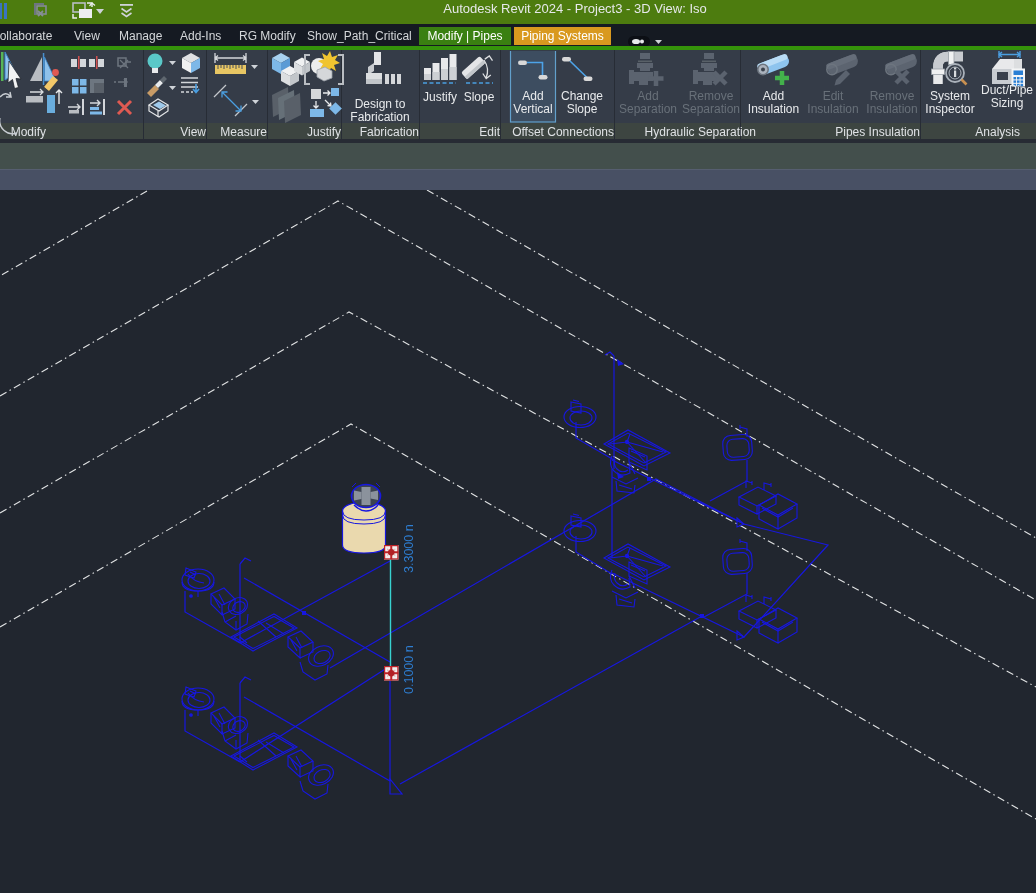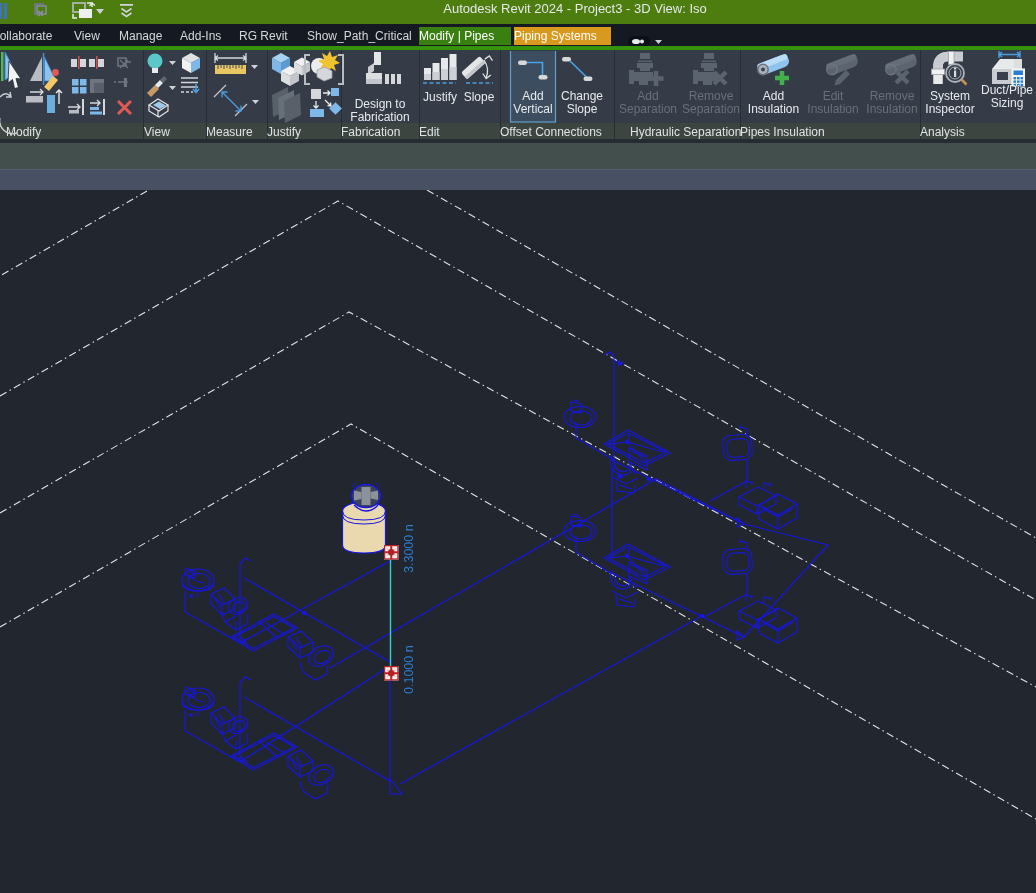--- a/index.html
+++ b/index.html
@@ -5,29 +5,29 @@
   html,body{margin:0;padding:0;width:1036px;height:893px;overflow:hidden;background:#21262f;
     font-family:"Liberation Sans", sans-serif;}
   .abs{position:absolute;}
   #titlebar{position:absolute;left:0;top:0;width:1036px;height:24px;background:#4d7c0f;}
   #title{position:absolute;left:0;top:1px;width:1150px;text-align:center;color:#e6e8ea;font-size:13px;}
   #menurow{position:absolute;left:0;top:24px;width:1036px;height:26px;background:#151a22;}
   .menu{position:absolute;top:5px;color:#d4d7da;font-size:12px;}
   #greenline{position:absolute;left:0;top:46px;width:1036px;height:4px;background:#35930b;}
   #ribbon{position:absolute;left:0;top:50px;width:1036px;height:89px;background:#353c48;}
   #labelstrip{position:absolute;left:0;top:123px;width:1036px;height:16px;background:#3d4541;}
-  .plabel{position:absolute;top:125px;color:#dfe2e5;font-size:12px;text-align:left;}
+  .plabel{position:absolute;top:125px;color:#dfe2e5;font-size:12px;text-align:right;}
   .psep{position:absolute;top:50px;width:1px;height:89px;background:#272c35;}
   .btnlabel{position:absolute;color:#e8eaec;font-size:12px;text-align:center;line-height:12.5px;}
   .btnlabel.dim{color:#687079;}
   #ribbonborder{position:absolute;left:0;top:139px;width:1036px;height:4px;background:#272b34;}
   #optionsbar{position:absolute;left:0;top:143px;width:1036px;height:26px;background:#434f4c;}
   #viewbar{position:absolute;left:0;top:169px;width:1036px;height:21px;background:#485064;border-top:1px solid #565e70;}
   #canvas{position:absolute;left:0;top:190px;width:1036px;height:703px;}
-  .tab{position:absolute;top:3px;height:18px;color:#fff;font-size:12px;line-height:18px;}
+  .tab{position:absolute;top:3px;height:18px;color:#fff;font-size:12px;text-align:center;line-height:18px;}
 </style>
 </head>
 <body>
 <div id="titlebar">
 
   <div class="abs" style="left:0;top:3px;width:2px;height:16px;background:#3a74c0"></div>
   <div class="abs" style="left:4px;top:3px;width:3px;height:16px;background:#3a74c0"></div>
 
   <svg class="abs" style="left:32px;top:2px" width="18" height="18" viewBox="0 0 18 18">
     <rect x="2" y="1" width="10" height="2" fill="#6d757f"></rect>
@@ -49,21 +49,21 @@
     <rect x="1" y="0" width="13" height="1.8" fill="#cfd3d8"></rect>
     <path d="M2.5 4.5 l5 3.5 5-3.5 M2.5 9 l5 3.5 5-3.5" fill="none" stroke="#cfd3d8" stroke-width="1.6"></path>
   </svg>
   <div id="title">Autodesk Revit 2024 - Project3 - 3D View: Iso</div>
 </div>
 <div id="menurow">
   <div class="menu" style="left:-9px">Collaborate</div>
   <div class="menu" style="left:74px">View</div>
   <div class="menu" style="left:119px">Manage</div>
   <div class="menu" style="left:180px">Add-Ins</div>
-  <div class="menu" style="left:239px">RG Revit</div>
+  <div class="menu" style="left:239px">RG Modify</div>
   <div class="menu" style="left:307px">Show_Path_Critical</div>
   <div class="tab" style="left:419px;width:92px;background:#3a8011;">Modify | Pipes</div>
   <div class="tab" style="left:514px;width:97px;background:#d9991f;">Piping Systems</div>
 
   <svg class="abs" style="left:628px;top:12px" width="34" height="12" viewBox="0 0 34 12">
     <rect x="0" y="0" width="22" height="11" rx="5.5" fill="#0c0f15"></rect>
     <ellipse cx="8" cy="5.5" rx="4" ry="2.6" fill="#e8eaec"></ellipse>
     <circle cx="14" cy="5.5" r="2" fill="#e8eaec"></circle>
     <path d="M27 4 l3.5 4 3.5-4 z" fill="#cfd3d8"></path>
   </svg>

